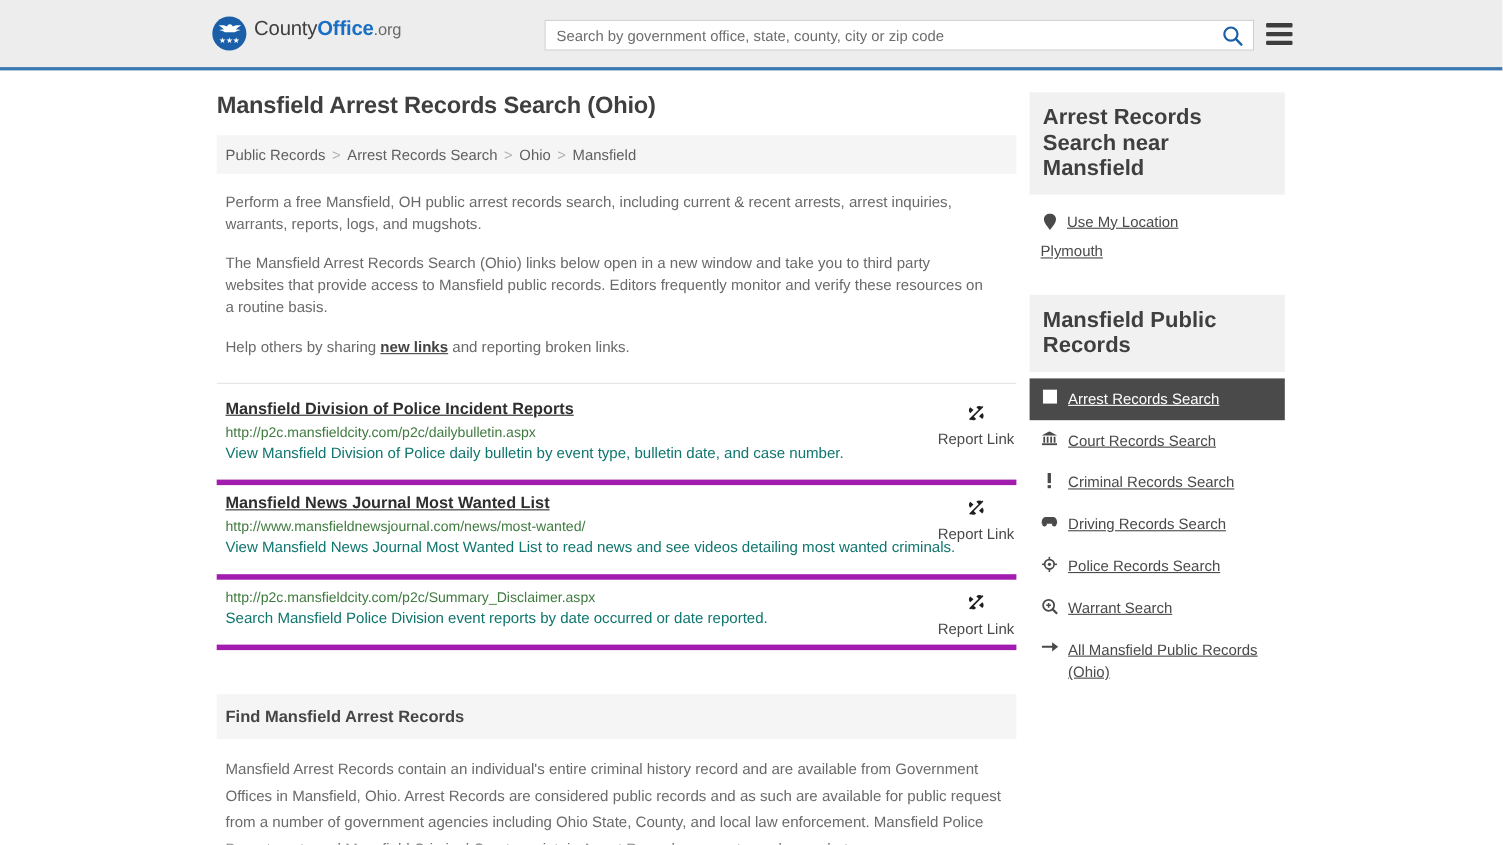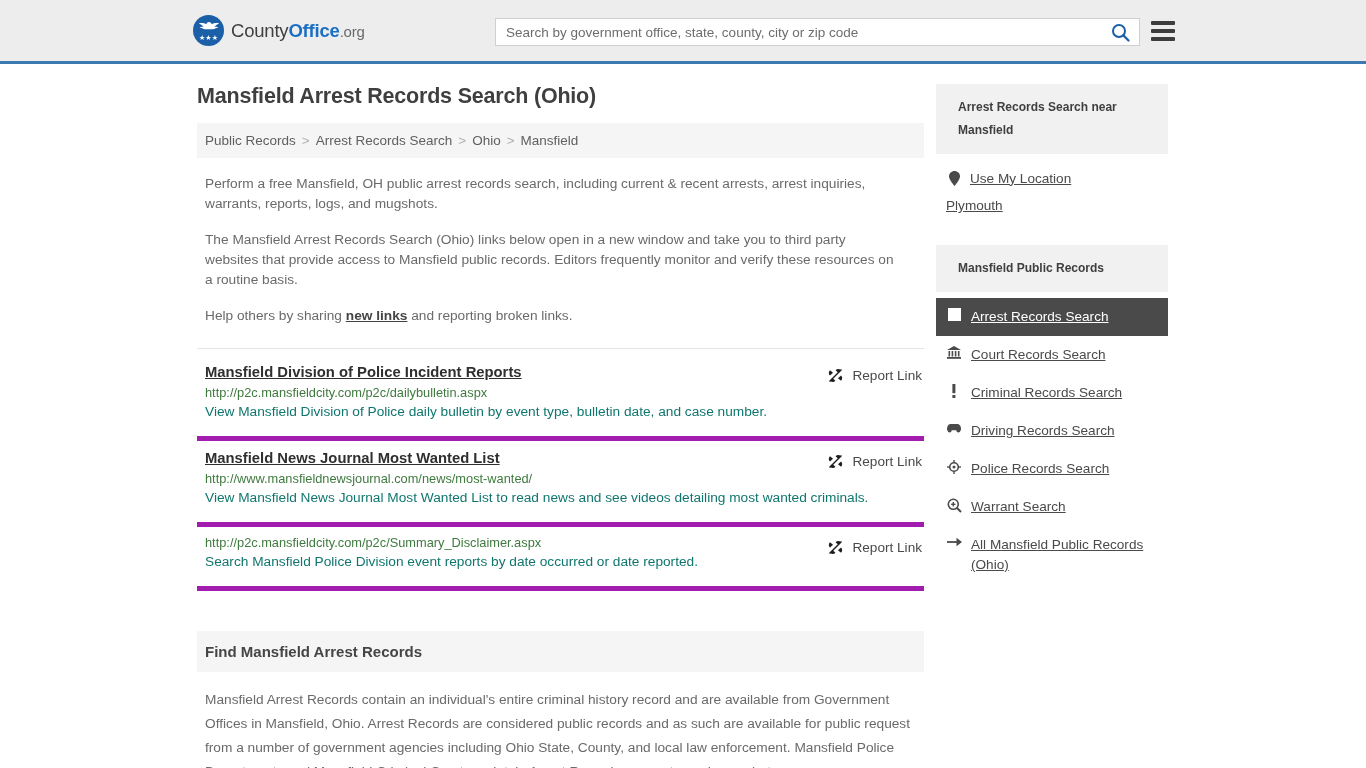--- a/index.html
+++ b/index.html
@@ -16,21 +16,21 @@
   .header {
     height: 64px;
     background: #ededed;
     border-bottom: 3px solid #3b79b0;
     display: flex;
     align-items: center;
     position: relative;
   }
   .logo-wrap {
     display: flex;
-    align-items: center;
+    align-items: flex-start;
     margin-left: 193px;
     gap: 7px;
   }
   .logo-mark {
     width: 31px; height: 31px;
     border-radius: 50%;
     background: #1a5fa8;
     position: relative;
     flex: none;
     overflow: hidden;
@@ -176,20 +176,21 @@
     max-width: 700px;
   }
   .report-link {
     position: absolute;
     right: 2px;
     top: 12px;
     display: flex;
     align-items: center;
     gap: 8px;
     cursor: pointer;
+    flex-direction: column;
   }
   .result:first-child .report-link { top: 18px; }
   .report-link .label {
     font-size: 13.6px;
     color: #4a4a4a;
   }
 
   
   .find-box { margin-top: 40px; }
   .find-head {
@@ -203,22 +204,22 @@
     margin-top: 16px;
     padding: 0 8px;
     font-size: 13.7px;
     line-height: 24px;
     color: #6a6a6a;
   }
 
   
   .side-card-head {
     background: #f1f1f1;
-    padding: 12px 22px;
-    font-size: 12px;
+    padding: 12px 12px;
+    font-size: 20px;
     font-weight: bold;
     color: #3f3f3f;
     line-height: 23px;
   }
   .near-list { padding: 10px 0 4px 0; }
   .near-item {
     display: flex;
     align-items: center;
     gap: 8px;
     padding: 6px 10px;

